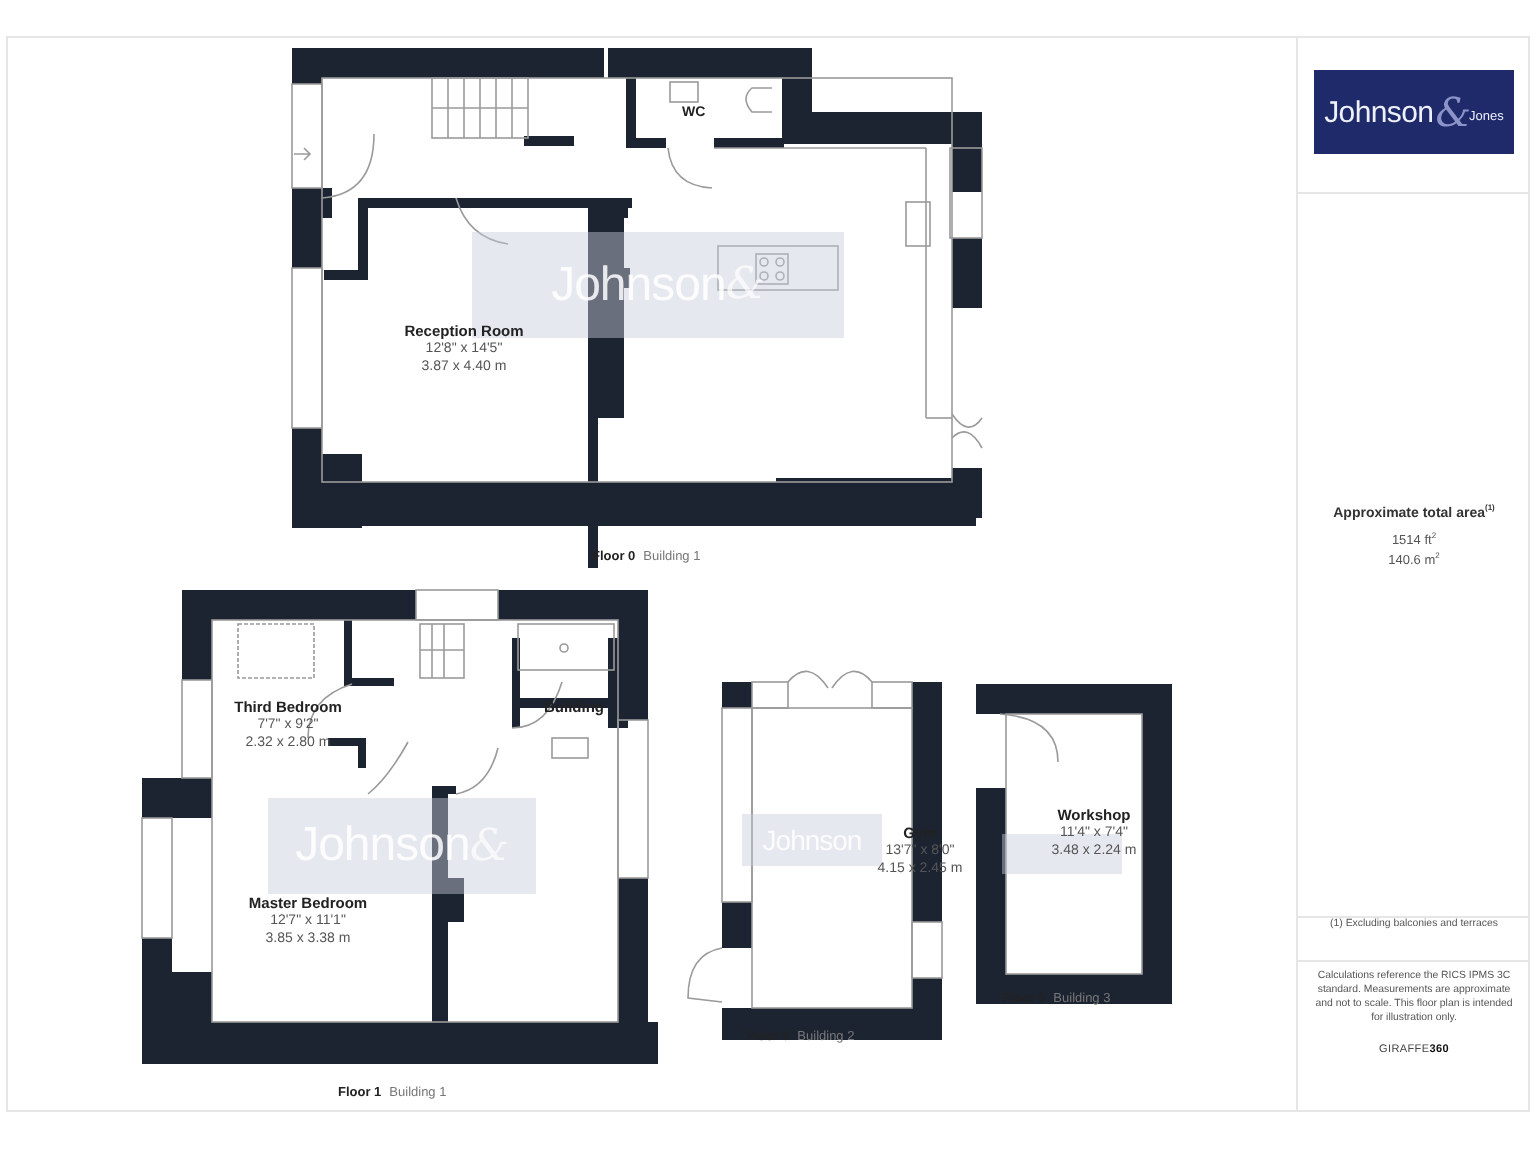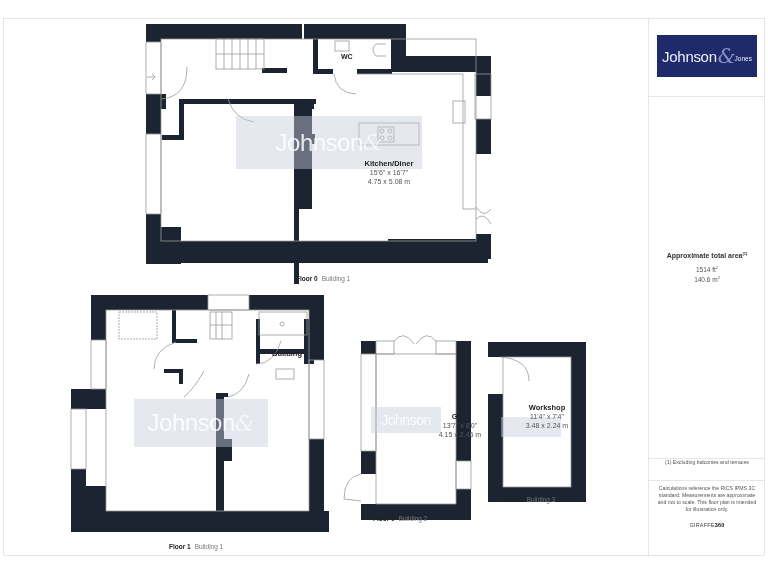--- a/index.html
+++ b/index.html
@@ -180,31 +180,41 @@
     <div class="wm" style="left:130px;top:380px;width:134px;height:48px;">
       <span>Johnson</span>
         <i>&amp;</i>
     </div>
     <div class="wm" style="left:367px;top:388px;width:70px;height:26px;">
       <span style="font-size:14px">Johnson</span>
     </div>
     <div class="wm" style="left:497px;top:398px;width:60px;height:20px;"></div>
 
     <div class="wc" style="left:337px;top:34px;">WC</div>
-    <div class="room" style="left:335px;top:140px;width:100px;">
-      <div class="n">Kitchen/Diner</div>
-      <div class="d">15'6" x 16'7"</div>
-      <div class="d">4.75 x 5.08 m</div>
+    <div class="room" style="left:178px;top:142px;width:100px;">
+      <div class="n">Reception Room</div>
+      <div class="d">12'8" x 14'5"</div>
+      <div class="d">3.87 x 4.40 m</div>
     </div>
     <div class="caption" style="left:292px;top:256px;">
       <b>Floor 0</b><span>Building 1</span>
     </div>
 
+    <div class="room" style="left:90px;top:330px;width:100px;">
+      <div class="n">Third Bedroom</div>
+      <div class="d">7'7" x 9'2"</div>
+      <div class="d">2.32 x 2.80 m</div>
+    </div>
     <div class="room" style="left:253px;top:330px;width:60px;">
       <div class="n">Building</div>
+    </div>
+    <div class="room" style="left:100px;top:428px;width:100px;">
+      <div class="n">Master Bedroom</div>
+      <div class="d">12'7" x 11'1"</div>
+      <div class="d">3.85 x 3.38 m</div>
     </div>
     <div class="caption" style="left:165px;top:524px;">
       <b>Floor 1</b><span>Building 1</span>
     </div>
 
     <div class="room" style="left:384px;top:393px;width:72px;margin-left:36px;">
       <div class="n">Gym</div>
       <div class="d">13'7" x 8'0"</div>
       <div class="d">4.15 x 2.45 m</div>
     </div>

